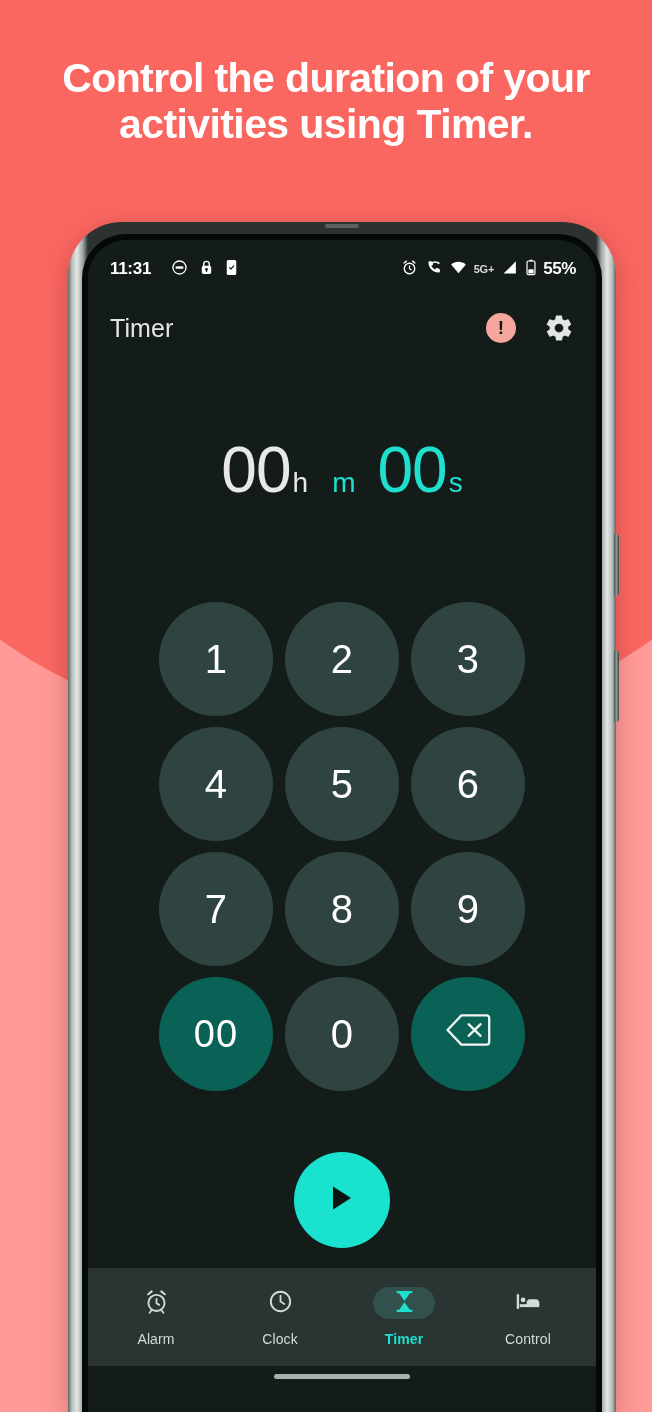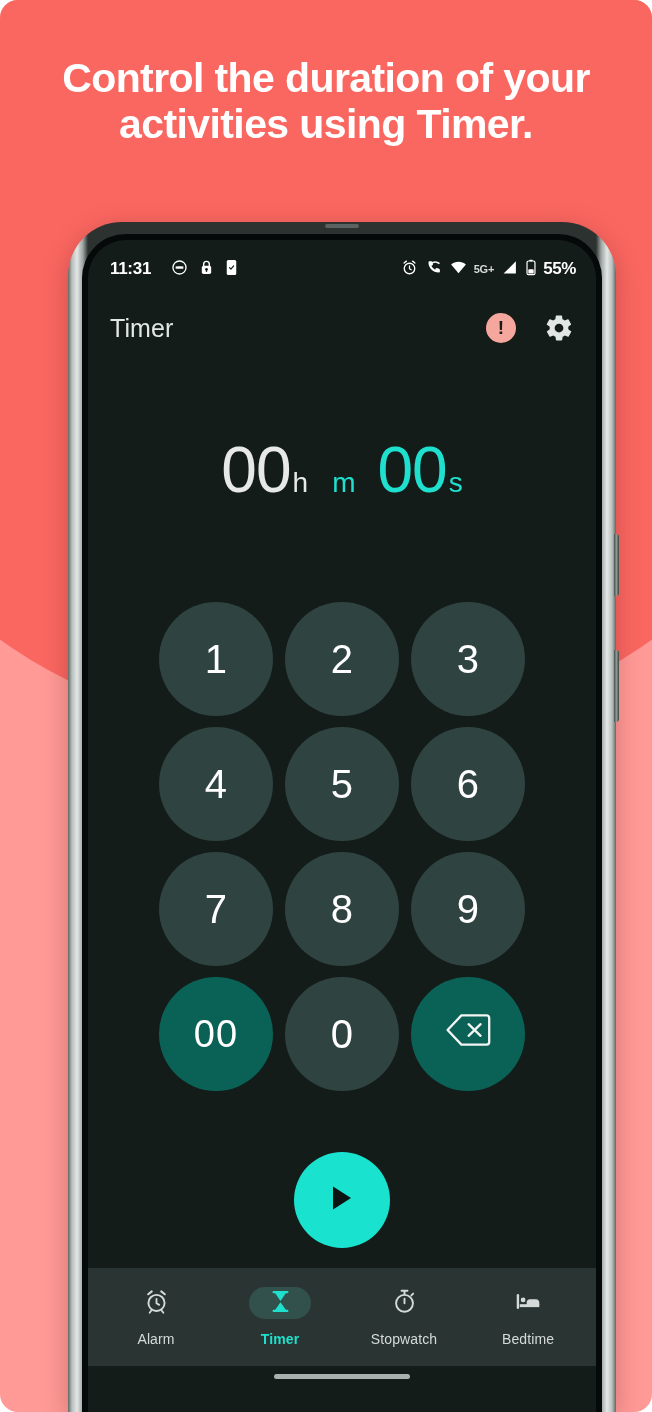--- a/index.html
+++ b/index.html
@@ -12,21 +12,20 @@
     font-family: "Liberation Sans", sans-serif;
   }
 
   
   .promo {
     position: relative;
     width: 652px;
     height: 1412px;
     background: #FF9A97;   
     overflow: hidden;
-    border-radius: 18px;
   }
   
   .promo-blob {
     position: absolute;
     left: -170px;
     top: -620px;
     width: 992px;
     height: 1360px;
     background: #FA6761;
     border-radius: 0 0 50% 50% / 0 0 30% 30%;
@@ -478,61 +477,58 @@
                 <circle cx="12" cy="13.3" r="7.2" stroke="#D5DAD8" stroke-width="1.7"></circle>
                 <path d="M12 9.7v3.8l2.4 1.5" stroke="#D5DAD8" stroke-width="1.6" stroke-linecap="round"></path>
                 <path d="M4.6 5.6L7.8 3M19.4 5.6L16.2 3" stroke="#D5DAD8" stroke-width="1.8" stroke-linecap="round"></path>
                 <path d="M7.4 20l-1.5 2M16.6 20l1.5 2" stroke="#D5DAD8" stroke-width="1.6" stroke-linecap="round"></path>
               </svg>
             </span>
           </div>
           <div class="nav-label">Alarm</div>
         </div>
 
+        <div class="navitem">
+          <div class="nav-iconwrap">
+            <span class="ic">
+              <svg width="27" height="27" viewBox="0 0 24 24" fill="none">
+                <circle cx="12" cy="12" r="8.6" stroke="#D5DAD8" stroke-width="1.7"></circle>
+                <path d="M12 6.8V12l3.4 2.2" stroke="#D5DAD8" stroke-width="1.6" stroke-linecap="round"></path>
+              </svg>
+            </span>
+          </div>
+          <div class="nav-label">Clock</div>
+        </div>
 
         <div class="navitem active">
           <div class="nav-iconwrap">
             <span class="ic">
               <svg width="25" height="25" viewBox="0 0 24 24" fill="none">
                 <path d="M5.4 3h13.2M5.4 21h13.2" stroke="#1FE0CE" stroke-width="2.1" stroke-linecap="round"></path>
                 <path d="M6.6 3.6h10.8L12 11.4 6.6 3.6z" fill="#1FE0CE"></path>
                 <path d="M6.6 20.4h10.8L12 12.6 6.6 20.4z" fill="#1FE0CE"></path>
               </svg>
             </span>
           </div>
           <div class="nav-label">Timer</div>
         </div>
 
-        <div class="navitem">
-          <div class="nav-iconwrap">
-            <span class="ic">
-              <svg width="27" height="27" viewBox="0 0 24 24" fill="none">
-                <circle cx="12" cy="13.6" r="7.5" stroke="#D5DAD8" stroke-width="1.7"></circle>
-                <path d="M12 9.6v4" stroke="#D5DAD8" stroke-width="1.7" stroke-linecap="round"></path>
-                <path d="M9.4 2.4h5.2" stroke="#D5DAD8" stroke-width="1.8" stroke-linecap="round"></path>
-                <path d="M12 2.6v3.2" stroke="#D5DAD8" stroke-width="1.8"></path>
-                <path d="M18.1 6.6l1.6-1.6" stroke="#D5DAD8" stroke-width="1.7" stroke-linecap="round"></path>
-              </svg>
-            </span>
-          </div>
-          <div class="nav-label">Stopwatch</div>
-        </div>
 
         <div class="navitem">
           <div class="nav-iconwrap">
             <span class="ic">
               <svg width="27" height="27" viewBox="0 0 24 24" fill="none">
                 <path d="M2.6 6.4v11.2" stroke="#D5DAD8" stroke-width="2.1" stroke-linecap="round"></path>
                 <circle cx="7.2" cy="10.6" r="2.1" fill="#D5DAD8"></circle>
                 <path d="M10.4 12.6c0-1.5 1.2-2.7 2.7-2.7h5.6c1.6 0 2.9 1.3 2.9 2.9v2.4H10.4v-2.6z" fill="#D5DAD8"></path>
                 <path d="M4.2 14.4h17.4v2.6H4.2z" fill="#D5DAD8"></path>
               </svg>
             </span>
           </div>
-          <div class="nav-label">Bedtime</div>
+          <div class="nav-label">Control</div>
         </div>
 
       </div>
 
       <div class="gesture-area">
         <div class="gesture-pill"></div>
       </div>
 
     </div>
   </div>

